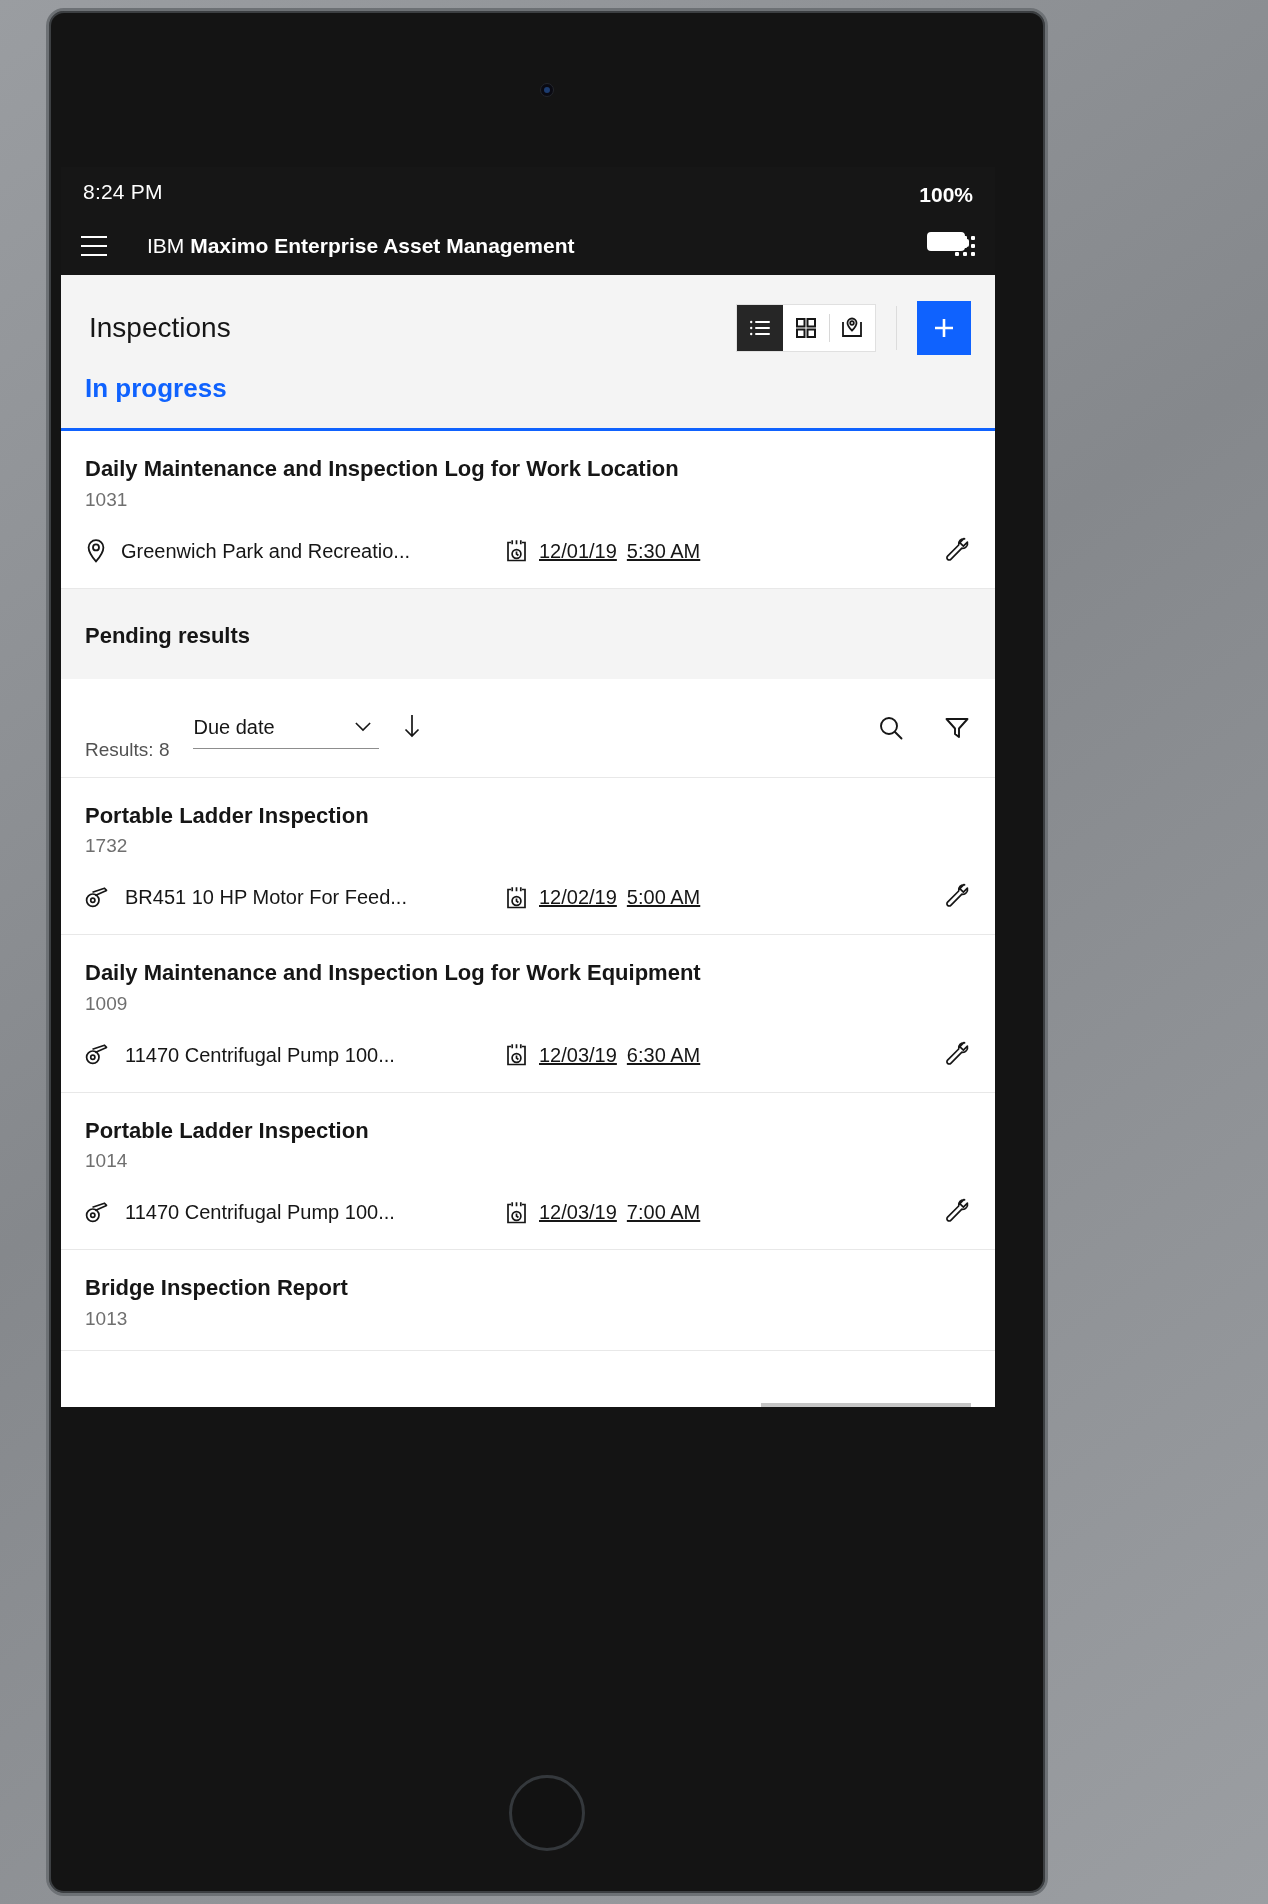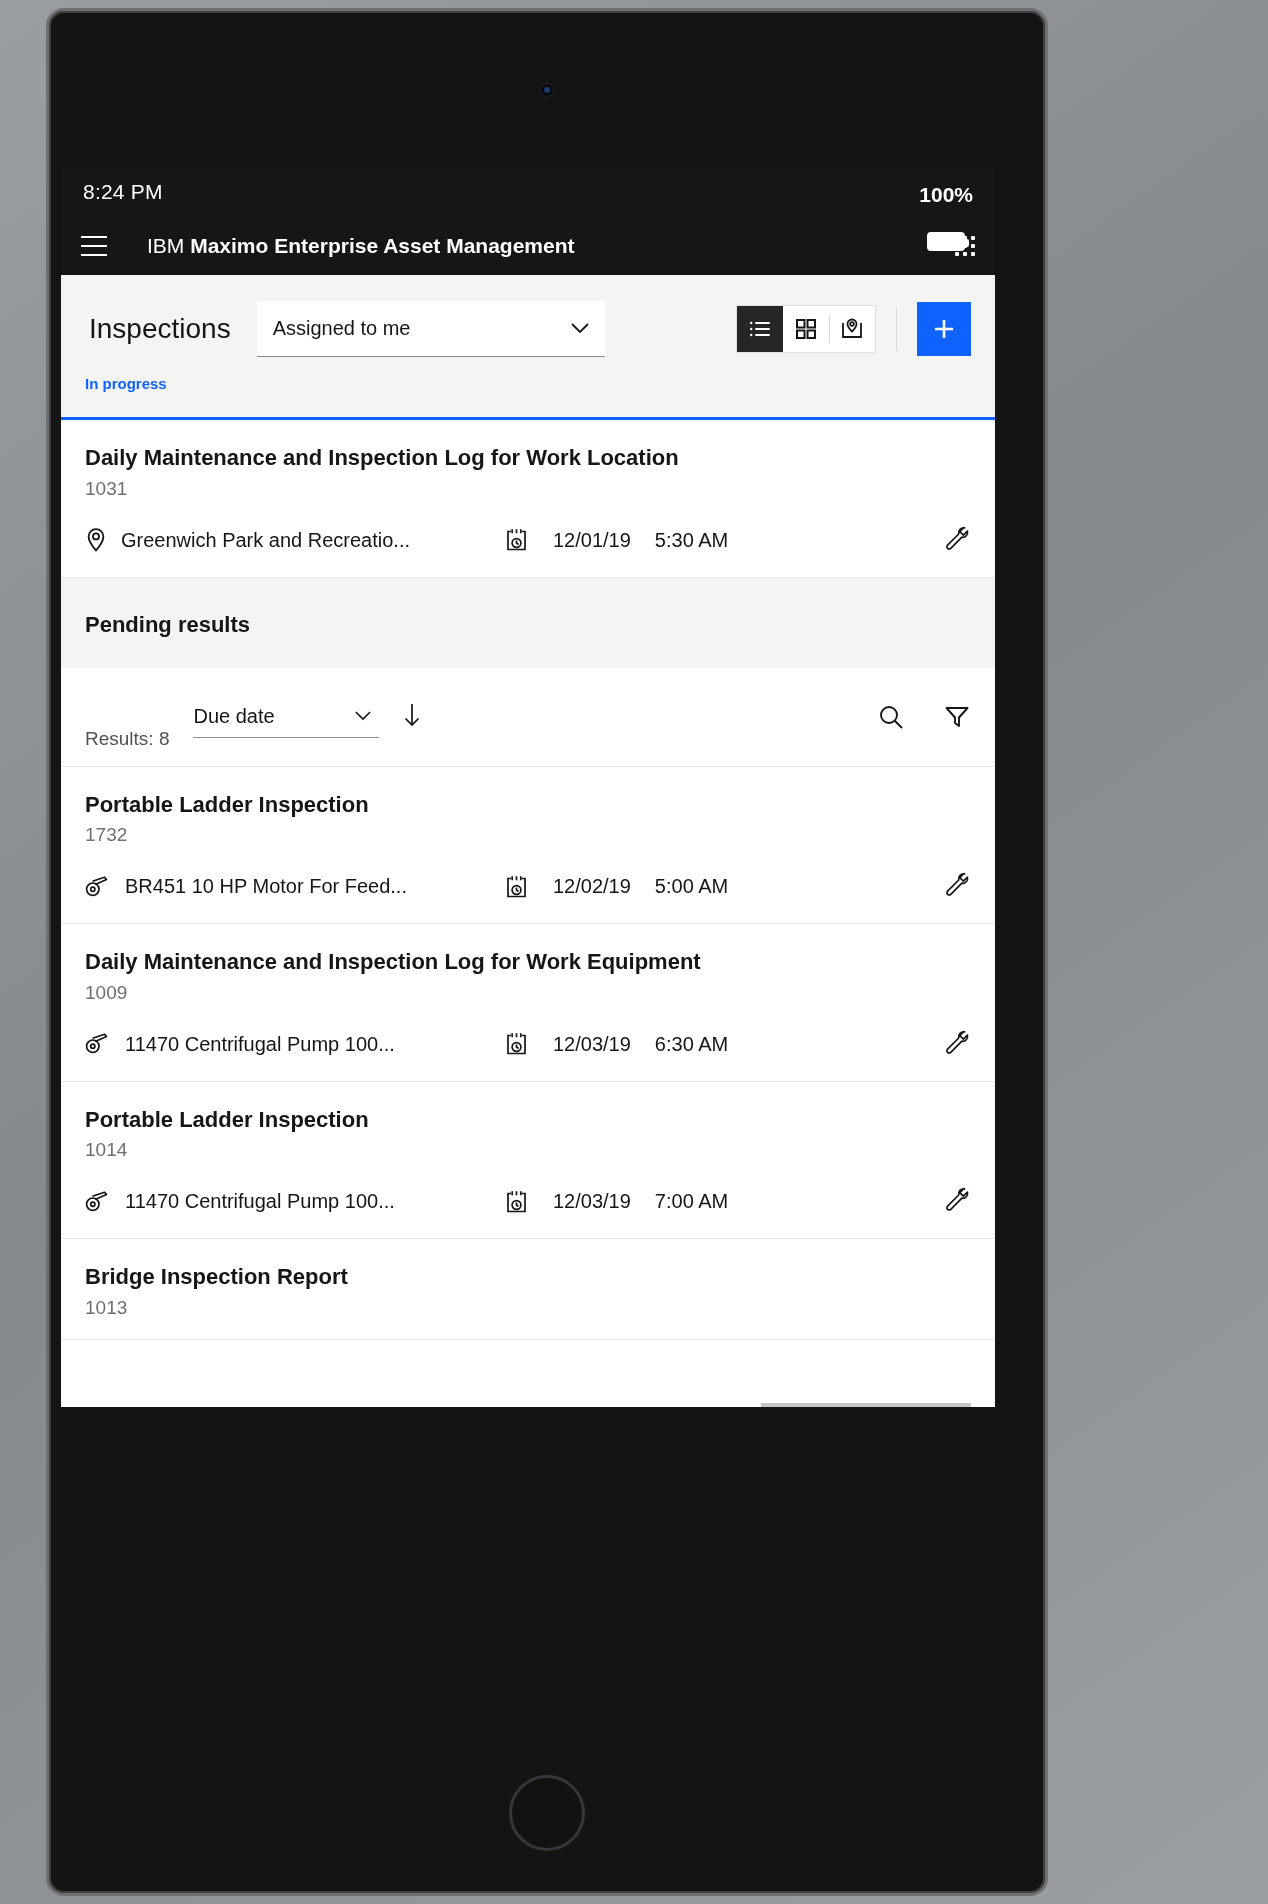--- a/index.html
+++ b/index.html
@@ -248,21 +248,21 @@
     position: absolute;
     background: #ffffff;
   }
 
   
   .section-strip {
     background: #f4f4f4;
     padding: 18px 24px 24px 24px;
   }
   .section-strip .in-progress {
-    font-size: 15px;
+    font-size: 26px;
     font-weight: 700;
     color: #0f62fe;
     display: inline-block;
     cursor: pointer;
   }
   .blue-rule { height: 3px; background: #0f62fe; }
 
   
   .card {
     background: #ffffff;
@@ -292,22 +292,23 @@
     display: flex;
     align-items: center;
     gap: 14px;
     width: 420px;
     white-space: nowrap;
     overflow: hidden;
   }
   .meta-date {
     display: flex;
     align-items: center;
-    gap: 24px;
+    gap: 10px;
     white-space: nowrap;
+    text-decoration: underline;
   }
   .meta-action {
     margin-left: auto;
     cursor: pointer;
   }
   .icon { flex: 0 0 auto; display: inline-flex; }
 
   
   .pending-head {
     background: #f4f4f4;
@@ -413,28 +414,20 @@
             <i></i>
             <i></i>
             <i></i>
             <i></i>
         </div>
       </div>
 
       <div class="page-header">
         <div class="page-title">Inspections</div>
 
-        <div class="select-wrap">
-          <span class="select-value">Assigned to me</span>
-          <span class="chev icon">
-            <svg width="18" height="11" viewBox="0 0 18 11" fill="none" stroke="#161616" stroke-width="1.8">
-              <path d="M1 1 L9 9 L17 1"></path>
-            </svg>
-          </span>
-        </div>
 
         <div class="header-actions">
           <div class="seg">
             <div class="seg-btn active">
               <svg width="24" height="24" viewBox="0 0 24 24" fill="none" stroke="#ffffff" stroke-width="2">
                 <circle cx="3.2" cy="6" r="1.2" fill="#ffffff" stroke="none"></circle>
                 <circle cx="3.2" cy="12" r="1.2" fill="#ffffff" stroke="none"></circle>
                 <circle cx="3.2" cy="18" r="1.2" fill="#ffffff" stroke="none"></circle>
                 <path d="M8 6 H21 M8 12 H21 M8 18 H21" stroke-linecap="round"></path>
               </svg>

